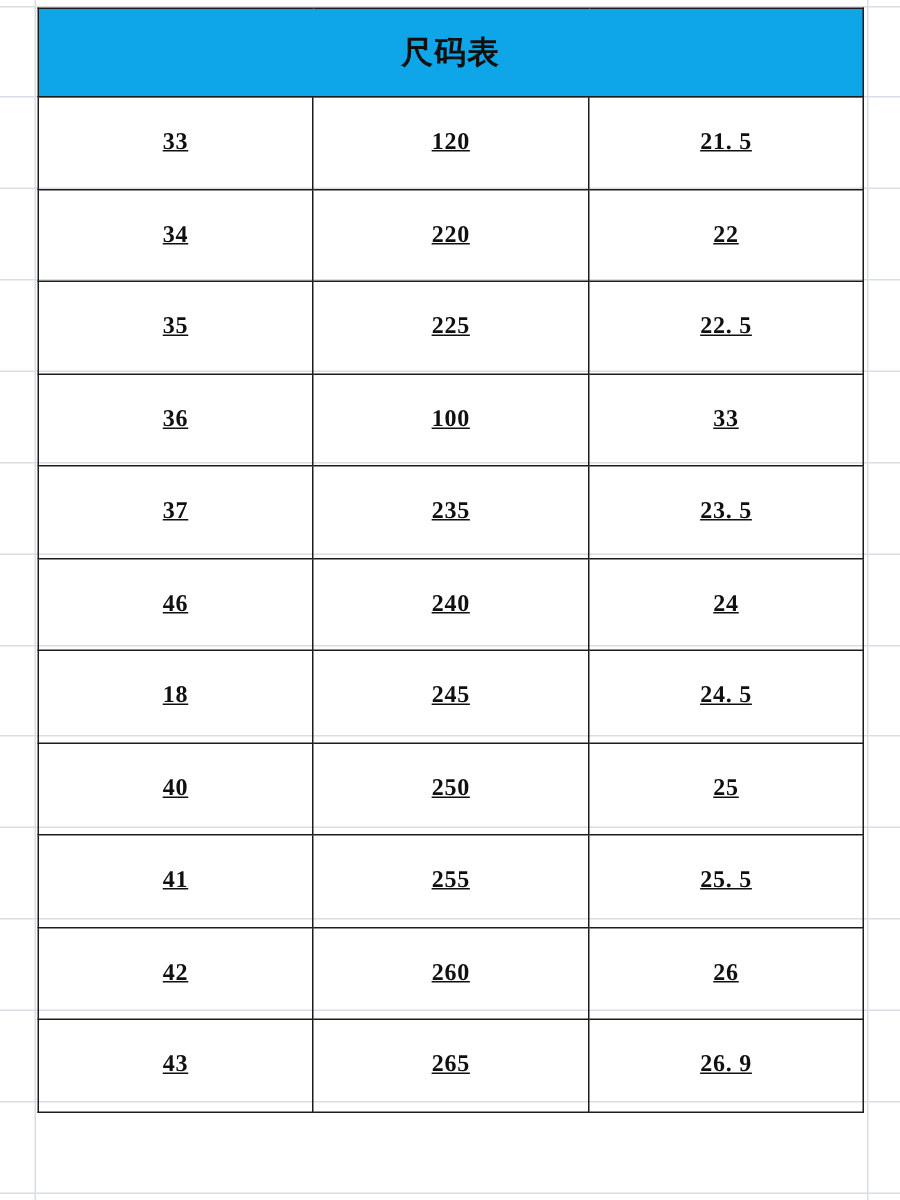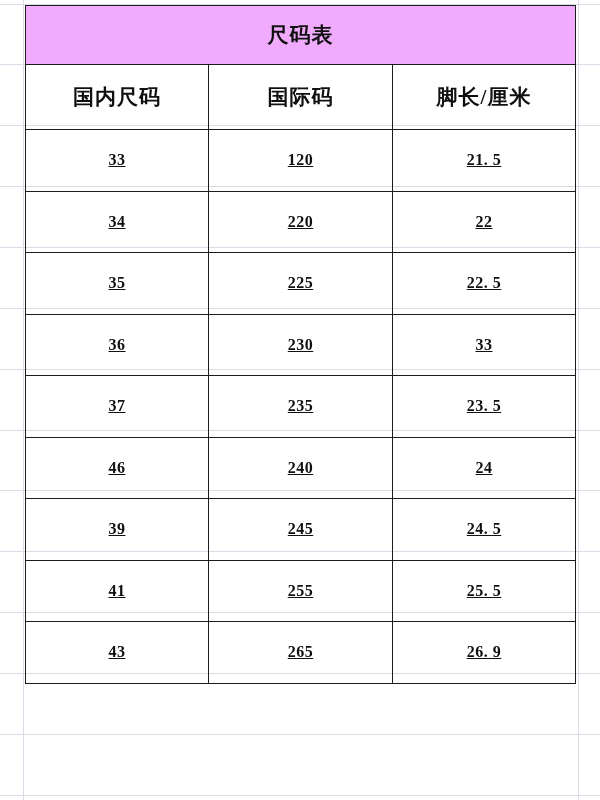--- a/index.html
+++ b/index.html
@@ -58,21 +58,21 @@
     padding: 0;
   }
 
   
   col.c1 { width: 183px; }
   col.c2 { width: 184px; }
   col.c3 { width: 183px; }
 
   tr.title-row td {
     height: 58px;
-    background: #f0abfc;
+    background: #0ea5e9;
     font-size: 21px;
     font-weight: bold;
     letter-spacing: 1px;
   }
 
   tr.header-row th {
     height: 64px;
     font-size: 21px;
     font-weight: bold;
     letter-spacing: 1px;
@@ -114,64 +114,69 @@
   <table class="size-chart">
     <colgroup>
       <col class="c1">
         <col class="c2">
         <col class="c3">
     </colgroup>
     <tbody id="chart-body">
       <tr class="title-row">
         <td colspan="3">尺码表</td>
       </tr>
-      <tr class="header-row">
-        <th>国内尺码</th>
-        <th>国际码</th>
-        <th>脚长/厘米</th>
-      </tr>
     <tr class="data-row">
           <td><span class="cm-val">33</span></td>
           <td><span class="cm-val">120</span></td>
           <td><span class="cm-val">21. 5</span></td>
         </tr>
         <tr class="data-row">
           <td><span class="cm-val">34</span></td>
           <td><span class="cm-val">220</span></td>
           <td><span class="cm-val">22</span></td>
         </tr>
         <tr class="data-row">
           <td><span class="cm-val">35</span></td>
           <td><span class="cm-val">225</span></td>
           <td><span class="cm-val">22. 5</span></td>
         </tr>
         <tr class="data-row">
           <td><span class="cm-val">36</span></td>
-          <td><span class="cm-val">230</span></td>
+          <td><span class="cm-val">100</span></td>
           <td><span class="cm-val">33</span></td>
         </tr>
         <tr class="data-row">
           <td><span class="cm-val">37</span></td>
           <td><span class="cm-val">235</span></td>
           <td><span class="cm-val">23. 5</span></td>
         </tr>
         <tr class="data-row">
           <td><span class="cm-val">46</span></td>
           <td><span class="cm-val">240</span></td>
           <td><span class="cm-val">24</span></td>
         </tr>
         <tr class="data-row">
-          <td><span class="cm-val">39</span></td>
+          <td><span class="cm-val">18</span></td>
           <td><span class="cm-val">245</span></td>
           <td><span class="cm-val">24. 5</span></td>
+        </tr>
+        <tr class="data-row">
+          <td><span class="cm-val">40</span></td>
+          <td><span class="cm-val">250</span></td>
+          <td><span class="cm-val">25</span></td>
         </tr>
         <tr class="data-row">
           <td><span class="cm-val">41</span></td>
           <td><span class="cm-val">255</span></td>
           <td><span class="cm-val">25. 5</span></td>
+        </tr>
+        <tr class="data-row">
+          <td><span class="cm-val">42</span></td>
+          <td><span class="cm-val">260</span></td>
+          <td><span class="cm-val">26</span></td>
         </tr>
         <tr class="data-row">
           <td><span class="cm-val">43</span></td>
           <td><span class="cm-val">265</span></td>
           <td><span class="cm-val">26. 9</span></td>
         </tr>
       </tbody>
   </table>
 </div>
 

